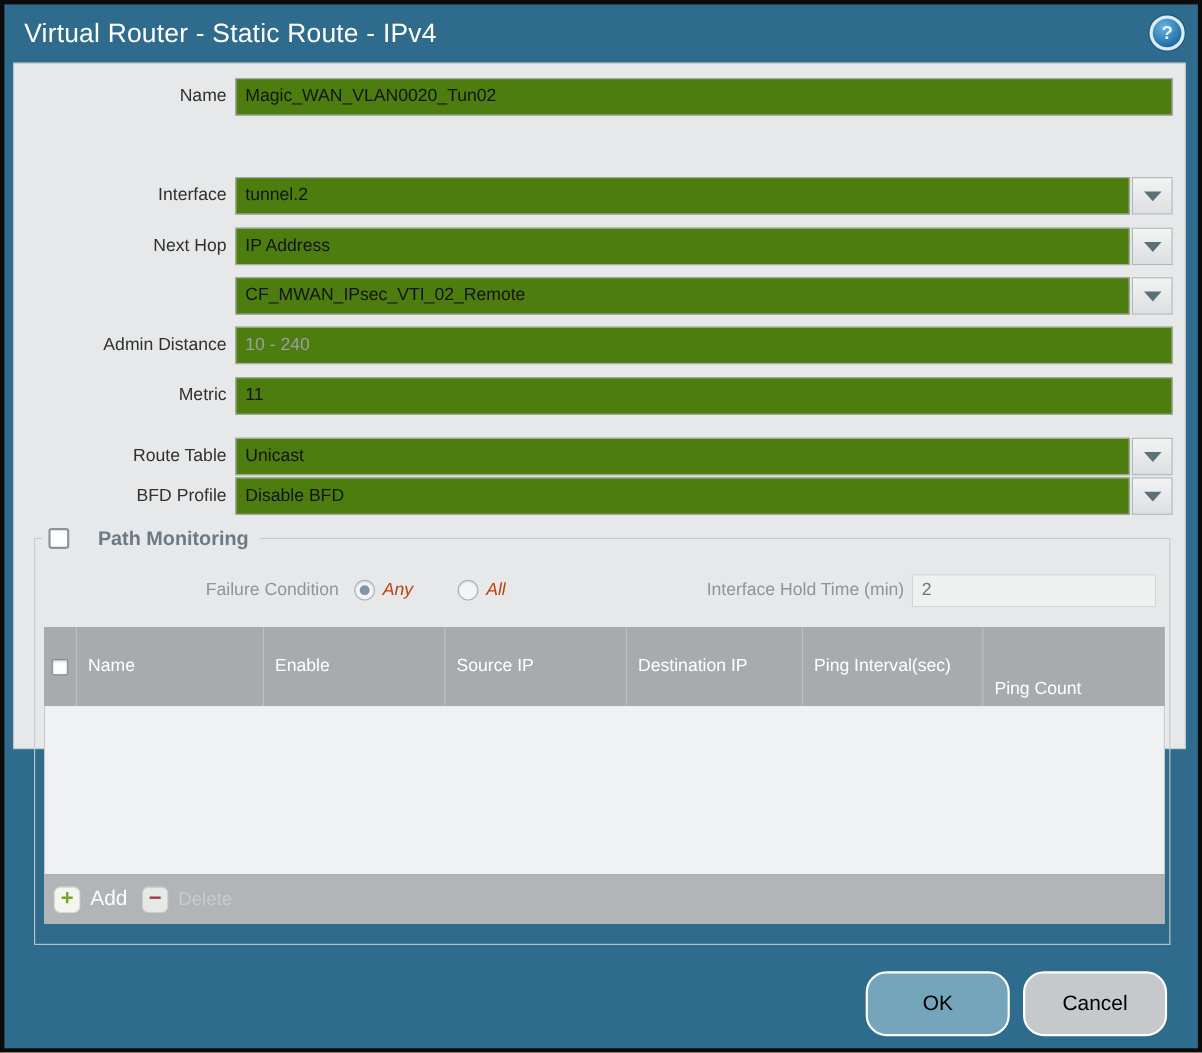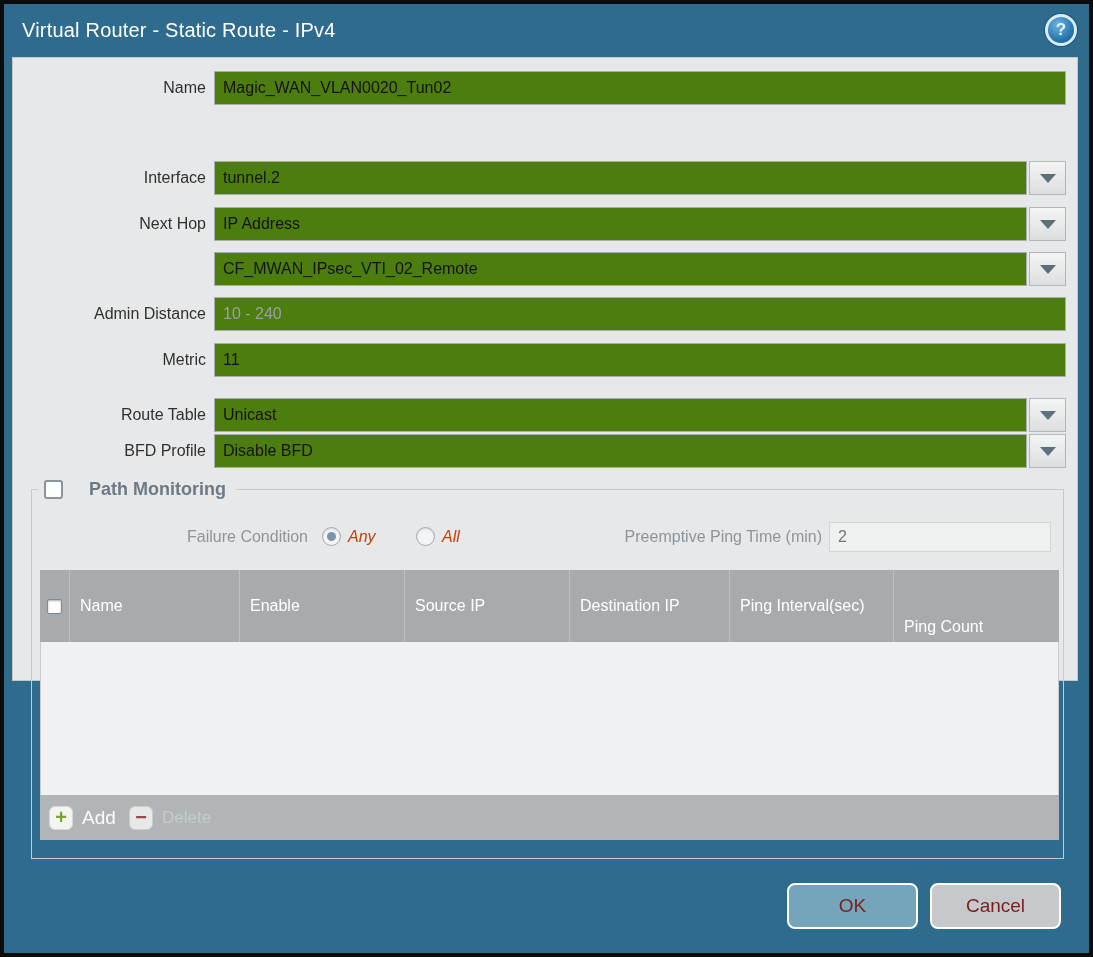--- a/index.html
+++ b/index.html
@@ -2,21 +2,21 @@
 <html style="--teal: #2f6b8c; --ok-bg: #74a5ba; --cancel-bg: #c6c9cb; --header-gray: #a7abad; --bar-gray: #b1b5b7; --add-green: #7aa52c; --delete-red: #9c4044;"><head>
 <meta charset="utf-8">
 <style>
   html,body{margin:0;padding:0;background:#ffffff;}
   .frame{position:relative;width:1093px;height:957px;background:#0b0b0b;
          font-family:"Liberation Sans",sans-serif;overflow:hidden;}
   .dialog{position:absolute;left:4px;top:4px;width:1085px;height:949px;
           background:var(--teal,#2f6b8c);}
   
   .title{position:absolute;left:18px;top:0;height:53px;line-height:53px;
-         color:#ffffff;font-size:20px;letter-spacing:.2px;white-space:nowrap;}
+         color:#ffffff;font-size:24px;letter-spacing:.2px;white-space:nowrap;}
   .help{position:absolute;right:12px;top:10px;width:32px;height:32px;border-radius:50%;
         box-sizing:border-box;border:3px solid #d9ebf5;
         background:radial-gradient(circle at 38% 30%,#6ab4e0,#1c6ba1 75%);
         color:#eaf4fb;font-size:17px;font-weight:bold;text-align:center;line-height:25px;
         box-shadow:0 0 0 1px #16577f;cursor:pointer;}
   
   .content{position:absolute;left:8px;top:53px;width:1066px;height:624px;
            box-sizing:border-box;background:#e7e8e9;border:1px solid #c2c8cb;}
   
   .form-row{position:absolute;left:0;right:0;height:34px;}
@@ -71,22 +71,22 @@
   .tbtn{position:absolute;top:0;bottom:0;display:flex;align-items:center;gap:9px;cursor:pointer;}
   .tbtn.add{left:9px;}
   .tbtn.del{left:89px;cursor:default;}
   .tbtn-icon{width:24px;height:24px;box-sizing:border-box;border-radius:6px;text-align:center;
              line-height:21px;font-size:20px;font-weight:bold;}
   .tbtn-icon.plus{background:#f4f5f1;border:1px solid #d8dad2;color:var(--add-green,#7aa52c);}
   .tbtn-icon.minus{background:#e7e9e7;border:1px solid #cbcecb;color:var(--delete-red,#9c4044);}
   .tbtn.add .tbtn-label{color:#fdfdfd;font-size:19px;}
   .tbtn.del .tbtn-label{color:#c7cbcc;font-size:17px;}
   
-  .btn{position:absolute;top:879px;height:46px;box-sizing:border-box;border:2px solid #ffffff;
-       border-radius:8px;font-size:19px;color:#7f1d1d;font-family:inherit;cursor:pointer;}
+  .btn{position:absolute;top:879px;height:59px;box-sizing:border-box;border:2px solid #ffffff;
+       border-radius:19px;font-size:19px;color:#000000;font-family:inherit;cursor:pointer;}
   .btn.ok{left:783px;width:131px;background:var(--ok-bg,#74a5ba);}
   .btn.cancel{left:926px;width:131px;background:var(--cancel-bg,#c6c9cb);}
 </style>
 </head>
 <body>
 
 <div class="frame">
   <div class="dialog">
 
     <div class="title">Virtual Router - Static Route - IPv4</div>
@@ -171,21 +171,21 @@
           <span class="pm-checkbox"></span>
           <span class="pm-title">Path Monitoring</span>
         </div>
 
         <div class="pm-controls">
           <span class="fc-label">Failure Condition</span>
           <span class="radio checked" style="left:290px"></span>
           <span class="radio-label" style="left:316px">Any</span>
           <span class="radio" style="left:384px"></span>
           <span class="radio-label" style="left:410px">All</span>
-          <span class="pht-label">Preemptive Ping Time (min)</span>
+          <span class="pht-label">Interface Hold Time (min)</span>
           <input class="pht-input" value="2" style="">
         </div>
 
         <div class="pm-table">
           <div class="pm-thead">
             <div class="th th-cb">
               <span class="th-checkbox"></span>
             </div>
             <div class="th" style="width:170px">Name</div>
             <div class="th" style="width:165px">Enable</div>

